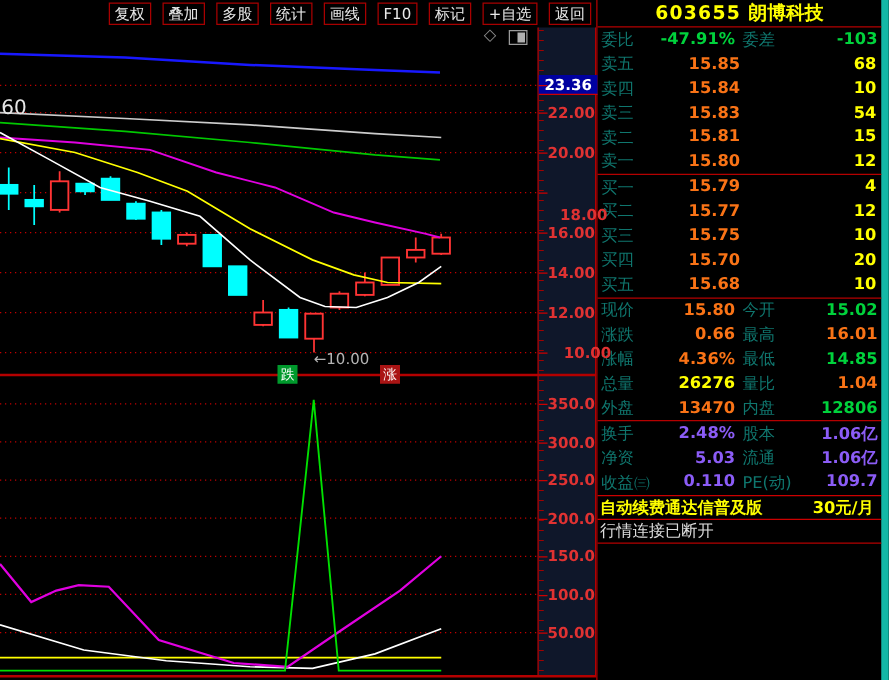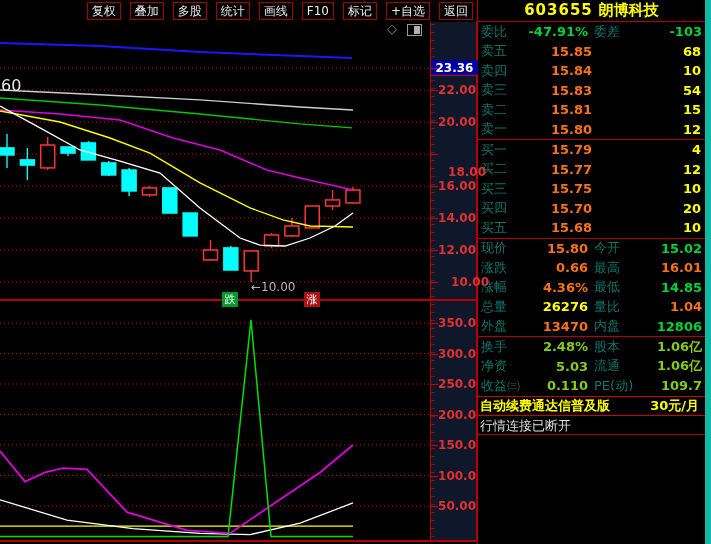--- a/index.html
+++ b/index.html
@@ -55,21 +55,21 @@
   .qlbl{color:#0f766e;font-weight:normal;font-size:13px;}
   .o-lbl{width:46px;padding-left:3px;}
   .o-price{width:68px;text-align:right;}
   .o-vol{flex:1;text-align:right;padding-right:4px;}
   .s1l{width:46px;padding-left:3px;}
   .s1v{width:64px;text-align:right;}
   .s2l{width:60px;padding-left:6px;}
   .s2v{flex:1;text-align:right;padding-right:3px;}
   .sec{border-bottom:1px solid #b40000;}
   .c-red{color:#f97316;} .c-green{color:#00d23c;} .c-yellow{color:#ffff00;}
-  .c-white{color:#84cc16;}
+  .c-white{color:#8b5cf6;}
   .notice{display:flex;justify-content:space-between;align-items:center;height:20px;
           border-top:1px solid #cc0000;border-bottom:1px solid #cc0000;
           color:#ffff00;font-size:13px;font-weight:bold;padding:0 6px 0 2px;white-space:nowrap;}
   .status{height:19px;line-height:19px;color:#dcdcdc;font-size:13px;padding-left:2px;
           border-bottom:1px solid #b40000;}
 </style>
 </head>
 <body>
 
 <div class="toolbar" id="toolbar">

